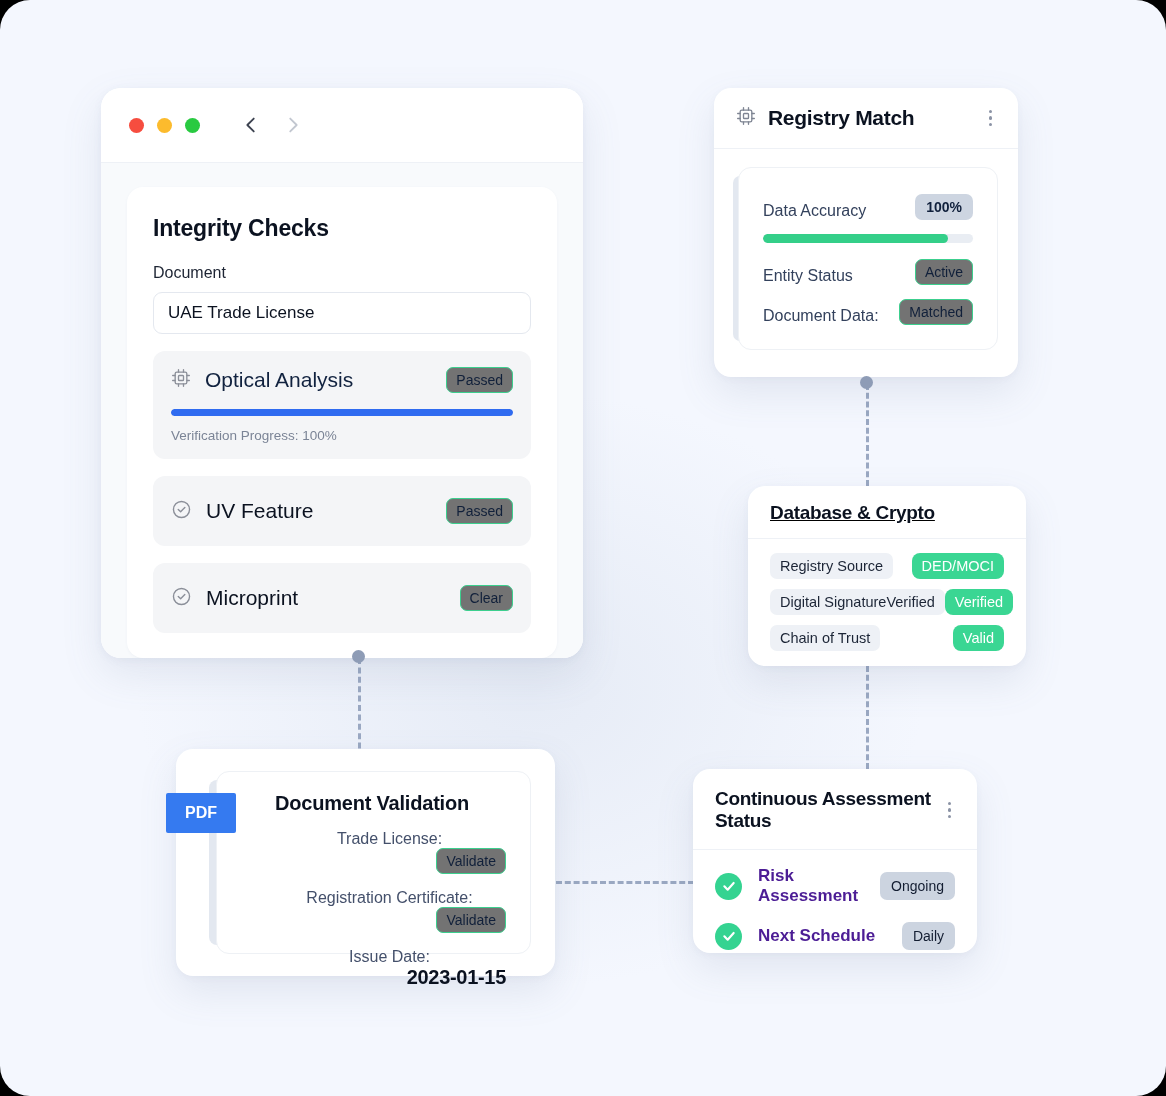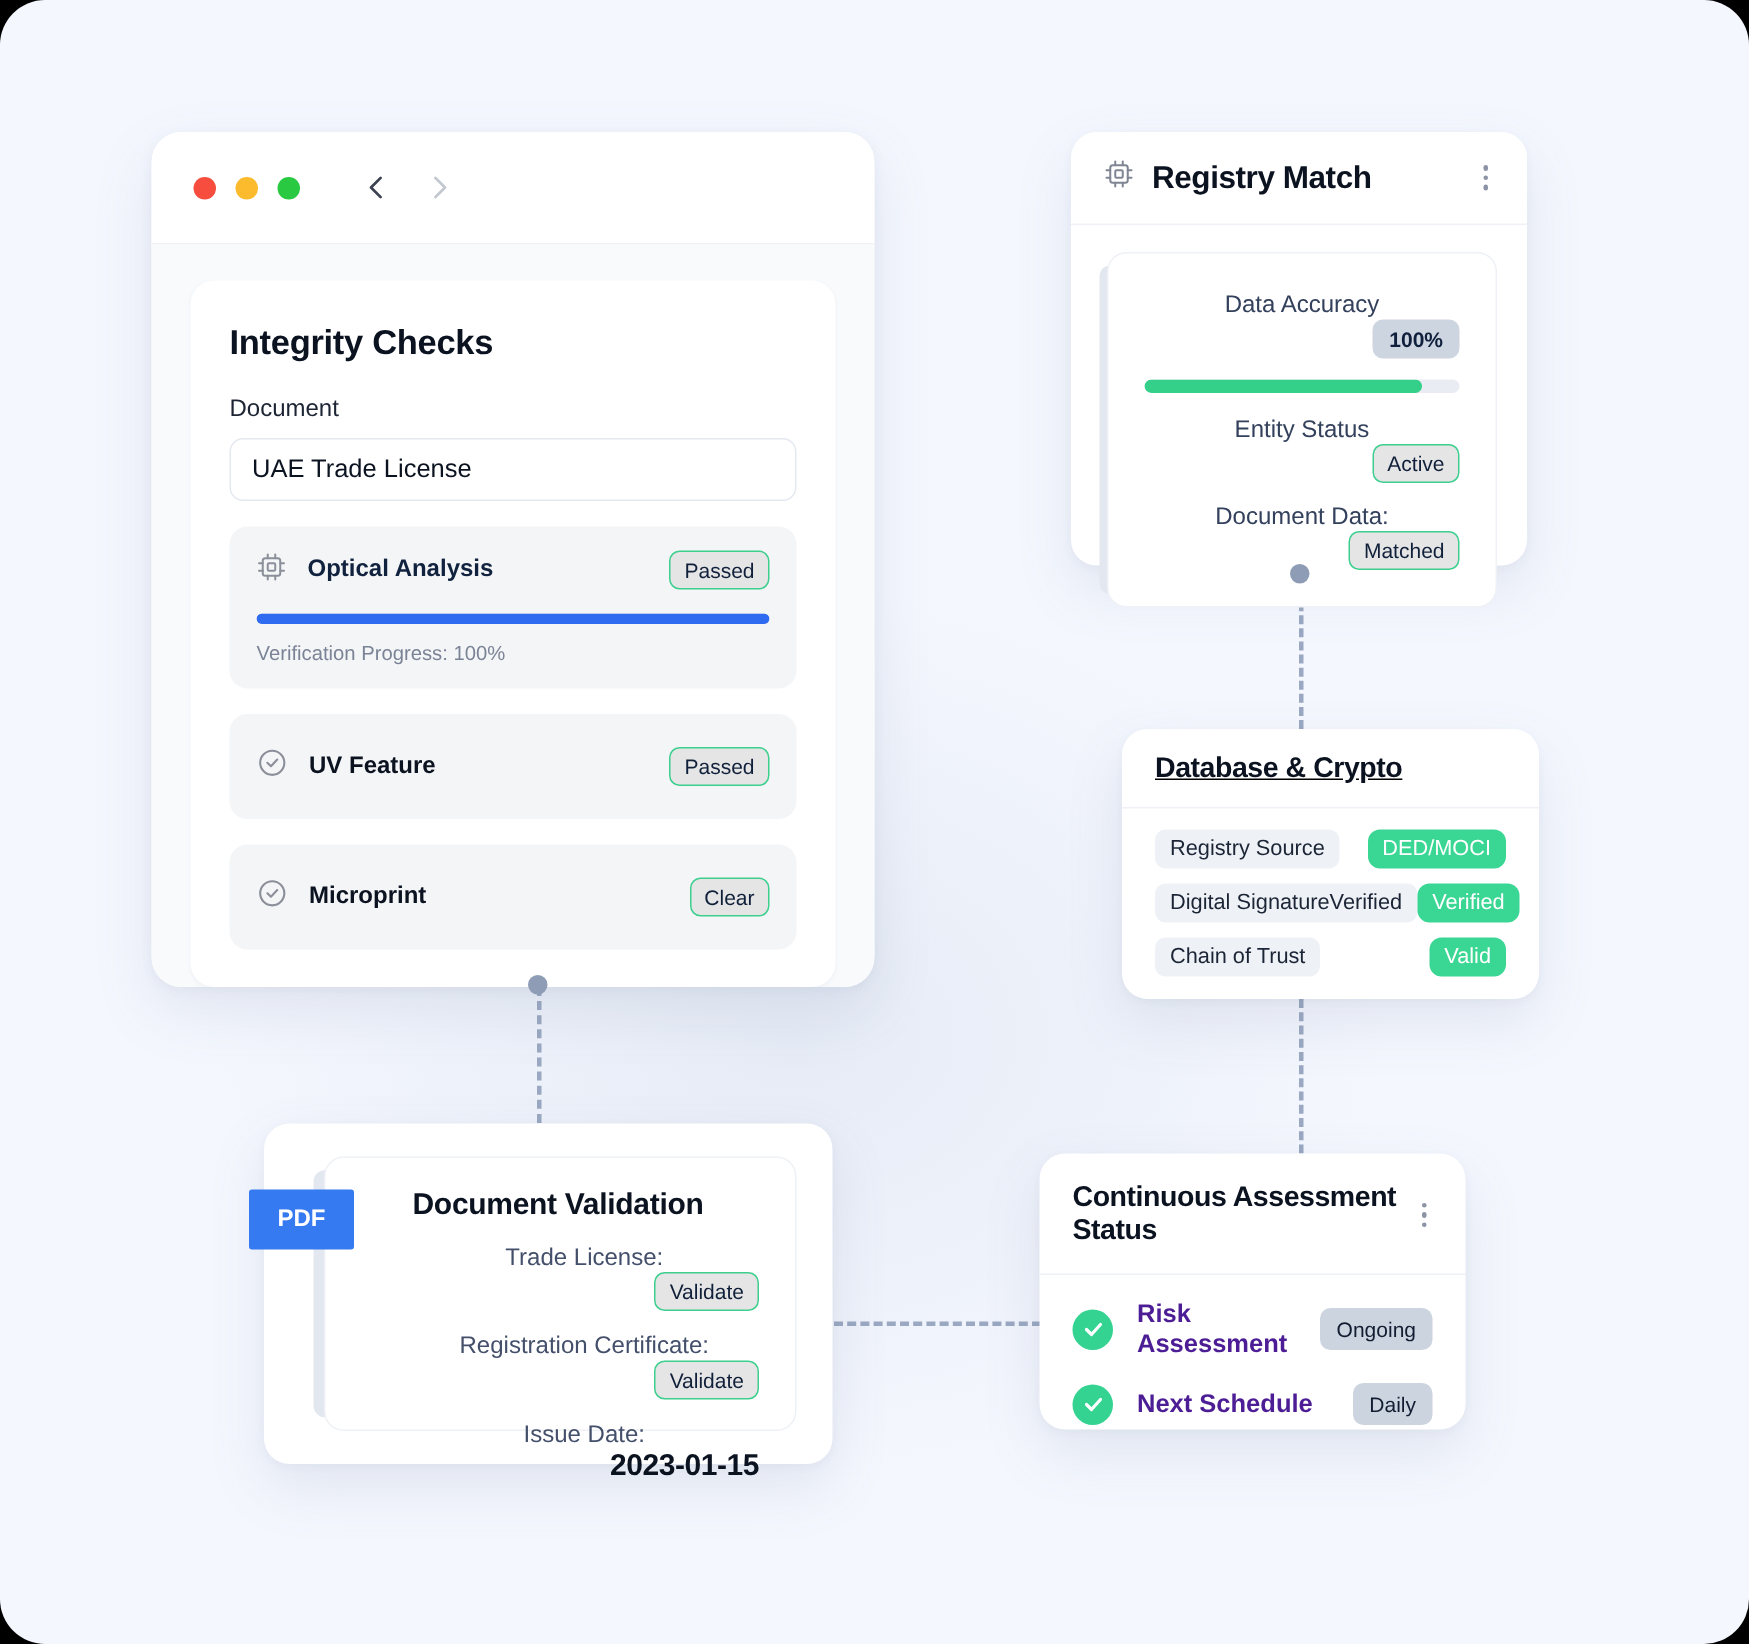--- a/index.html
+++ b/index.html
@@ -120,31 +120,31 @@
     background: #f4f5f7;
     border-radius: 12px;
     padding: 16px 18px;
   }
   .check-row.simple { padding: 22px 18px; }
   .check-head {
     display: flex;
     align-items: center;
   }
   .check-name {
-    font-size: 16px;
-    font-weight: bold;
+    font-size: 21px;
+    font-weight: normal;
     color: #111c34;
     margin-left: 14px;
   }
   .check-name.dim { color: #0b1220; }
   .spacer { flex: 1; }
 
   .badge-outline {
     border: 1px solid #3ccf8e;
-    background: #e5e5e5;
+    background: #737373;
     color: #11203a;
     font-size: 14px;
     padding: 4px 9px;
     border-radius: 7px;
     white-space: nowrap;
   }
 
   .progress-track {
     margin-top: 16px;
     height: 7px;
@@ -211,23 +211,22 @@
     content: "";
     position: absolute;
     left: -6px; top: 8px; bottom: 8px;
     width: 10px;
     border-radius: 7px 0 0 7px;
     background: #e3e8f0;
     z-index: -1;
   }
   .kv {
     display: flex;
-    align-items: center;
+    align-items: flex-end;
     margin-bottom: 14px;
-    flex-direction: column;
   }
   .kv:last-child { margin-bottom: 0; }
   .kv-label {
     font-size: 16px;
     color: #33415c;
   }
   .chip-gray {
     background: #cdd5e1;
     color: #10203c;
     font-size: 14px;

